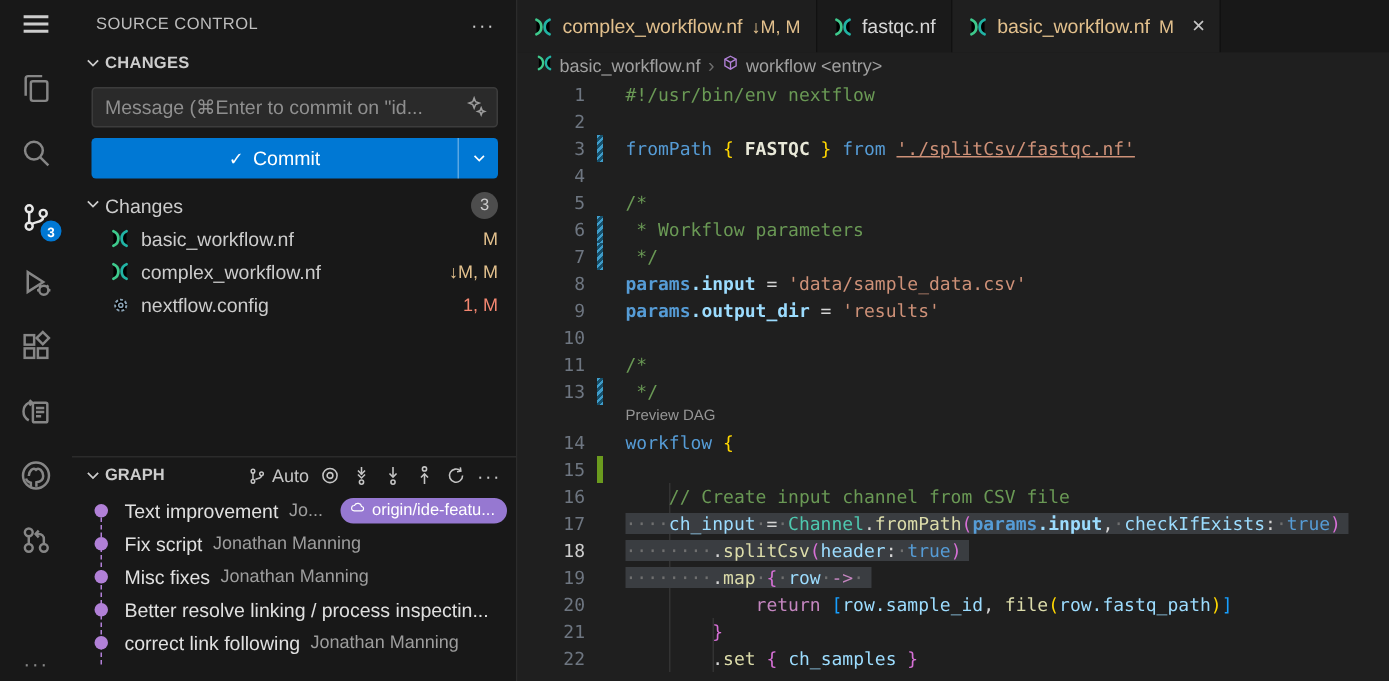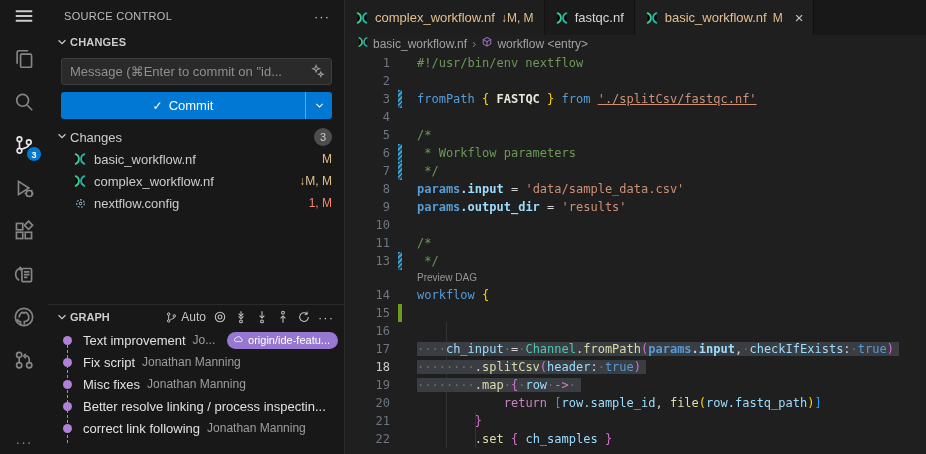--- a/index.html
+++ b/index.html
@@ -409,21 +409,21 @@
         <div class="cline"><span class="ln">6</span><span class="gut"><span class="gmark m"></span></span><span class="ltx"><span class="tk t-c"> * Workflow parameters</span></span></div>
         <div class="cline"><span class="ln">7</span><span class="gut"><span class="gmark m"></span></span><span class="ltx"><span class="tk t-c"> */</span></span></div>
         <div class="cline"><span class="ln">8</span><span class="gut"></span><span class="ltx"><span class="tk t-kb">params</span><span class="tk t-pb">.input</span><span class="tk t-o"> = </span><span class="tk t-s">'data/sample_data.csv'</span></span></div>
         <div class="cline"><span class="ln">9</span><span class="gut"></span><span class="ltx"><span class="tk t-kb">params</span><span class="tk t-pb">.output_dir</span><span class="tk t-o"> = </span><span class="tk t-s">'results'</span></span></div>
         <div class="cline"><span class="ln">10</span><span class="gut"></span><span class="ltx"></span></div>
         <div class="cline"><span class="ln">11</span><span class="gut"></span><span class="ltx"><span class="tk t-c">/*</span></span></div>
         <div class="cline"><span class="ln">13</span><span class="gut"><span class="gmark m"></span></span><span class="ltx"><span class="tk t-c"> */</span></span></div>
         <div class="codelens">Preview DAG</div>
         <div class="cline"><span class="ln">14</span><span class="gut"></span><span class="ltx"><span class="tk t-k">workflow </span><span class="tk t-b1">{</span></span></div>
         <div class="cline"><span class="ln">15</span><span class="gut"><span class="gmark a"></span></span><span class="ltx"></span></div>
-        <div class="cline"><span class="ln">16</span><span class="gut"></span><span class="ltx"><span class="tk t-o">    </span></span></div>
+        <div class="cline"><span class="ln">16</span><span class="gut"></span><span class="ltx"><span class="tk t-o">    </span><span class="tk t-c">// Create input channel from CSV file</span></span></div>
         <div class="cline"><span class="ln">17</span><span class="gut"></span><span class="ltx"><span class="selbg"><span class="tk t-w">····</span><span class="tk t-v">ch_input</span><span class="tk t-w">·</span><span class="tk t-o">=</span><span class="tk t-w">·</span><span class="tk t-t">Channel</span><span class="tk t-o">.</span><span class="tk t-f">fromPath</span><span class="tk t-b2">(</span><span class="tk t-kb">params</span><span class="tk t-pb">.input</span><span class="tk t-o">,</span><span class="tk t-w">·</span><span class="tk t-v">checkIfExists</span><span class="tk t-o">:</span><span class="tk t-w">·</span><span class="tk t-k">true</span><span class="tk t-b2">)</span></span></span></div>
         <div class="cline"><span class="ln cur">18</span><span class="gut"></span><span class="ltx"><span class="selbg"><span class="tk t-w">········</span><span class="tk t-o">.</span><span class="tk t-f">splitCsv</span><span class="tk t-b2">(</span><span class="tk t-v">header</span><span class="tk t-o">:</span><span class="tk t-w">·</span><span class="tk t-k">true</span><span class="tk t-b2">)</span></span></span></div>
         <div class="cline"><span class="ln">19</span><span class="gut"></span><span class="ltx"><span class="selbg"><span class="tk t-w">········</span><span class="tk t-o">.</span><span class="tk t-f">map</span><span class="tk t-w">·</span><span class="tk t-b2">{</span><span class="tk t-w">·</span><span class="tk t-v">row</span><span class="tk t-w">·</span><span class="tk t-m">-&gt;</span><span class="tk t-w">·</span></span></span></div>
         <div class="cline"><span class="ln">20</span><span class="gut"></span><span class="ltx"><span class="tk t-o">            </span><span class="tk t-m">return </span><span class="tk t-b3">[</span><span class="tk t-v">row</span><span class="tk t-v">.sample_id</span><span class="tk t-o">, </span><span class="tk t-f">file</span><span class="tk t-b1">(</span><span class="tk t-v">row</span><span class="tk t-v">.fastq_path</span><span class="tk t-b1">)</span><span class="tk t-b3">]</span></span></div>
         <div class="cline"><span class="ln">21</span><span class="gut"></span><span class="ltx"><span class="tk t-o">        </span><span class="tk t-b2">}</span></span></div>
         <div class="cline"><span class="ln">22</span><span class="gut"></span><span class="ltx"><span class="tk t-o">        </span><span class="tk t-o">.</span><span class="tk t-f">set</span><span class="tk t-o"> </span><span class="tk t-b2">{</span><span class="tk t-o"> </span><span class="tk t-v">ch_samples</span><span class="tk t-o"> </span><span class="tk t-b2">}</span></span></div>
       </div>
   </div>
 </div>
 

